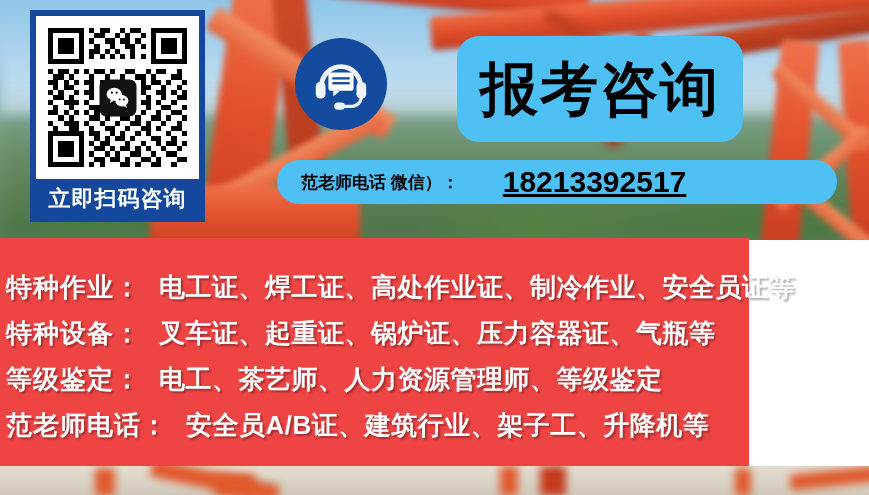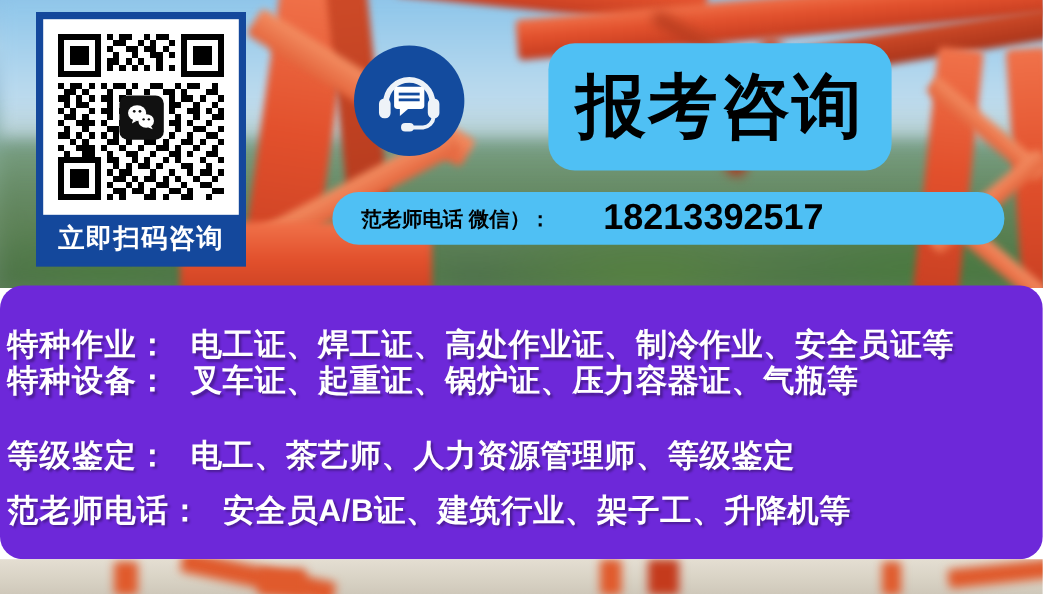--- a/index.html
+++ b/index.html
@@ -152,29 +152,29 @@
     white-space: nowrap;
   }
   .pill-phone .num {
     font-size: 30px;
     font-weight: bold;
     color: #000;
     line-height: 1;
     margin-left: 44px;
     letter-spacing: 0px;
     white-space: nowrap;
+    text-decoration: underline;
   }
 
   
   .info-panel {
     position: absolute;
     left: 0; top: 238px;
-    width: 869px; height: 228px;
-    background: #6d28d9;
-    border-radius: 19px;
+    width: 749px; height: 228px;
+    background: #ef4444;
   }
   .info-row {
     position: absolute;
     left: 6px;
     display: flex;
     align-items: baseline;
     white-space: nowrap;
     color: #ffffff;
     font-weight: bold;
     text-shadow: 2px 2px 2px rgba(0,0,0,.32);
@@ -182,21 +182,21 @@
   .info-row .label {
     font-size: 26px;
     letter-spacing: 1px;
   }
   .info-row .value {
     font-size: 26px;
     margin-left: 18px;
     letter-spacing: 0.5px;
   }
   .info-row.r0 { top: 32px; }
-  .info-row.r1 { top: 62px; align-items: flex-end; }
+  .info-row.r1 { top: 78px; align-items: flex-end; }
   .info-row.r2 { top: 124px; }
   .info-row.r3 { top: 170px; }
 </style>
 </head>
 <body>
 
 <div id="poster">
 
   <div class="photo-bg">
     <div class="sky"></div>

